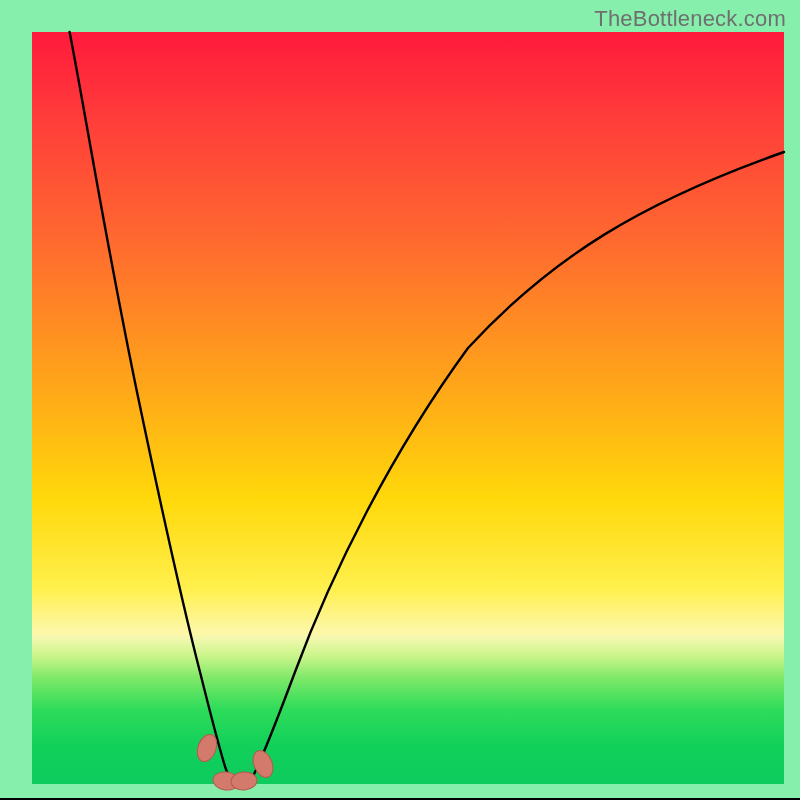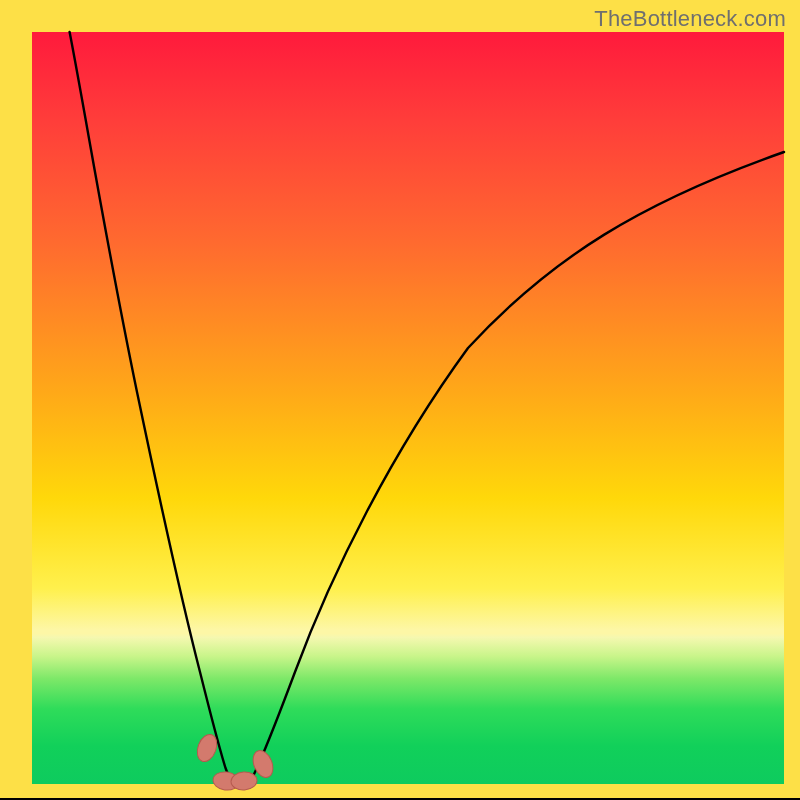--- a/index.html
+++ b/index.html
@@ -10,21 +10,21 @@
     background: #000;
     font-family: Arial, Helvetica, sans-serif;
     overflow: hidden;
   }
   .frame {
     position: absolute;
     left: 0;
     top: 0;
     width: 800px;
     height: 798px;
-    background: #fde047;
+    background: #86efac;
   }
   .plot-area {
     position: absolute;
     left: 32px;
     top: 32px;
     width: 752px;
     height: 752px;
     
     background:
       linear-gradient(

